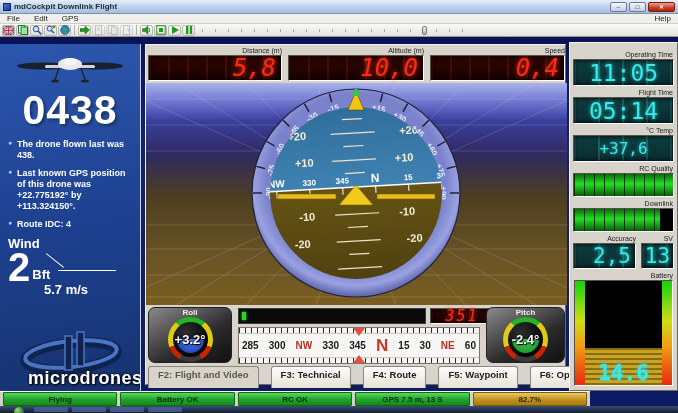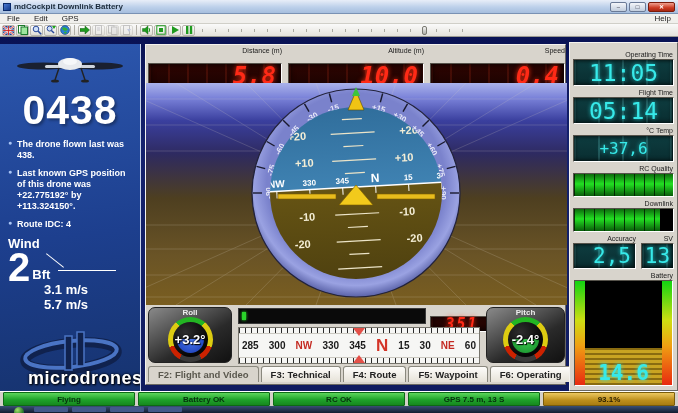--- a/index.html
+++ b/index.html
@@ -78,22 +78,22 @@
   .right-panel{left:569px;top:5px;width:109px;height:349px;}
 
   .mini-label{position:absolute;font-size:7px;color:#1a1a1a;}
 
   
   .led-red{position:absolute;border:1px solid;border-color:#55524a #fff #fff #55524a;
     background-image:repeating-linear-gradient(90deg,rgba(255,70,35,.14) 0 2px,rgba(0,0,0,0) 2px 19px),
       linear-gradient(#2e0502,#1a0200);
     box-shadow:inset 0 0 6px #000;
     display:flex;align-items:center;justify-content:flex-end;padding-right:5px;
-    font-family:"DejaVu Sans Mono",monospace;font-weight:bold;font-style:italic;
-    color:#ff2a16;text-shadow:0 0 5px rgba(255,50,20,.9);margin-top:8px;}
+    font-family:"DejaVu Sans Mono",monospace;font-weight:normal;font-style:italic;
+    color:#ff2a16;text-shadow:0 0 5px rgba(255,50,20,.9);}
   .led-teal{position:absolute;border:1px solid;border-color:#55524a #fff #fff #55524a;
     background-image:repeating-linear-gradient(90deg,rgba(120,230,230,.20) 0 2px,rgba(0,0,0,0) 2px 24px),
       linear-gradient(#0e3d40,#092d30);
     box-shadow:inset 0 0 5px #000;
     display:flex;align-items:center;justify-content:center;
     font-family:"DejaVu Sans Mono",monospace;font-weight:normal;
     color:#37e9e9;text-shadow:0 0 4px rgba(40,230,230,.8);}
 
   
   .attitude{position:absolute;left:0;top:38px;width:421px;height:222px;}
@@ -126,21 +126,21 @@
   .c-labels{position:absolute;left:3px;right:3px;top:7px;bottom:7px;display:flex;
     align-items:center;justify-content:space-between;font-size:10px;font-weight:bold;color:#1a1a1a;}
   .c-labels .red{color:#c42a22;}
   .c-labels .big{font-size:17px;color:#d43428;}
   .mk{position:absolute;left:50%;margin-left:-6px;width:0;height:0;
     border-left:6px solid transparent;border-right:6px solid transparent;}
   .mk.top{top:0;border-top:8px solid #e45048;}
   .mk.bot{bottom:0;border-bottom:8px solid #e45048;}
 
   
-  .tabs{position:absolute;left:2px;top:321px;height:16px;display:flex;gap:2px;font-size:9.5px;}
+  .tabs{position:absolute;left:2px;top:321px;height:22px;display:flex;gap:12px;font-size:9.5px;}
   .tab{padding:2px 9px 0;border:1px solid #8a887e;border-bottom:none;border-radius:3px 3px 0 0;
     background:linear-gradient(#fdfcfa,#e6e2d8);color:#222;font-weight:bold;white-space:nowrap;}
   .tab.active{background:#d8d4cc;color:#5a584e;}
 
   
   .greenbar{position:absolute;left:3px;right:3px;height:24px;background:#000;
     border:1px solid;border-color:#55524a #fff #fff #55524a;}
   .greenbar .fill{height:100%;
     background-image:repeating-linear-gradient(90deg,rgba(0,30,0,.85) 0 1px,transparent 1px 10px),
       linear-gradient(#0c6a0c,#22e022 45%,#0a5c0a);}
@@ -149,40 +149,40 @@
   .battery .strip{position:absolute;top:0;bottom:0;width:10px;
     background:linear-gradient(#11d411,#cede12 38%,#f0a012 62%,#e82a10 100%);}
   .battery .strip.l{left:0;} .battery .strip.r{right:0;}
   .battery .fill{position:absolute;left:10px;right:10px;bottom:0;
     background-image:repeating-linear-gradient(0deg,#8a6c10 0 2px,#c9a422 2px 5px);}
   .battery .bval{position:absolute;left:10px;right:10px;bottom:0;text-align:center;
     font-family:"DejaVu Sans Mono",monospace;font-weight:bold;font-size:21px;
     color:#37e9e9;text-shadow:0 0 4px rgba(40,230,230,.9);}
 
   
-  .statusbar{position:absolute;left:0;top:391px;width:678px;height:15px;background:#d4d0c8;
+  .statusbar{position:absolute;left:0;top:391px;width:590px;height:15px;background:#d4d0c8;
     border-top:1px solid #fff;display:flex;gap:3px;padding:0 3px;}
   .seg{flex:1;border:1px solid #0c6a14;border-radius:1px;
     background:linear-gradient(#5cd65c,#1fa32a 55%,#17881f);
     font-size:8px;font-weight:bold;color:#06300c;display:flex;align-items:center;justify-content:center;}
   .seg.amber{background:linear-gradient(#ecc860,#bd8f1c 60%,#a87c12);border-color:#7a5c0a;color:#2e2200;}
   .taskbar{position:absolute;left:0;top:406px;width:678px;height:7px;
     background:linear-gradient(#3a4f74,#101c30);}
   .orb{position:absolute;left:14px;top:1px;width:10px;height:10px;border-radius:50%;
     background:radial-gradient(circle at 35% 30%,#9fe06a,#2a7a2a 60%,#123a8a);}
   .taskbtn{position:absolute;top:1px;width:34px;height:5px;background:#42598a;border-radius:1px;}
 </style>
 </head>
 <body>
 
 <div class="screen">
 
   <div class="titlebar">
     <div class="app-icon"></div>
-    <div class="title-text">mdCockpit Downlink Battery</div>
+    <div class="title-text">mdCockpit Downlink Flight</div>
     <div class="winbtns">
       <div class="winbtn">–</div>
       <div class="winbtn">□</div>
       <div class="winbtn close">✕</div>
     </div>
   </div>
 
   <div class="menubar">
     <span class="menu-item">File</span>
     <span class="menu-item">Edit</span>
@@ -305,21 +305,20 @@
       <div class="wind">
         <div class="wind-title">Wind</div>
         <div class="wind-row">
           <span class="wind-bft">2</span>
           <span class="wind-unit">Bft</span>
         </div>
         <div class="wind-vane">
             <div class="d"></div>
             <div class="h"></div>
           </div>
-        <div class="wind-ms">3.1 m/s</div>
         <div class="wind-ms">5.7 m/s</div>
       </div>
       <div class="brand-wrap">
         <svg class="brand-logo" width="116" height="52" viewBox="0 0 116 52">
           <defs>
             <linearGradient id="lg" x1="0" y1="0" x2="0" y2="1">
               <stop offset="0" stop-color="#6f96dd"></stop>
                 <stop offset=".5" stop-color="#16are" stop-opacity="0"></stop>
                 <stop offset=".5" stop-color="#16337a"></stop>
                 <stop offset="1" stop-color="#0a1b48"></stop>
@@ -581,21 +580,21 @@
         <div class="bval">14.6</div>
       </div>
     </div>
   </div>
 
   <div class="statusbar">
     <div class="seg">Flying</div>
     <div class="seg">Battery OK</div>
     <div class="seg">RC OK</div>
     <div class="seg">GPS 7.5 m, 13 S</div>
-    <div class="seg amber">93.1%</div>
+    <div class="seg amber">82.7%</div>
   </div>
 
   <div class="taskbar">
     <div class="orb"></div>
     <div class="taskbtn" style="left:34px;"></div>
     <div class="taskbtn" style="left:72px;"></div>
     <div class="taskbtn" style="left:110px;"></div>
     <div class="taskbtn" style="left:148px;"></div>
   </div>
 

